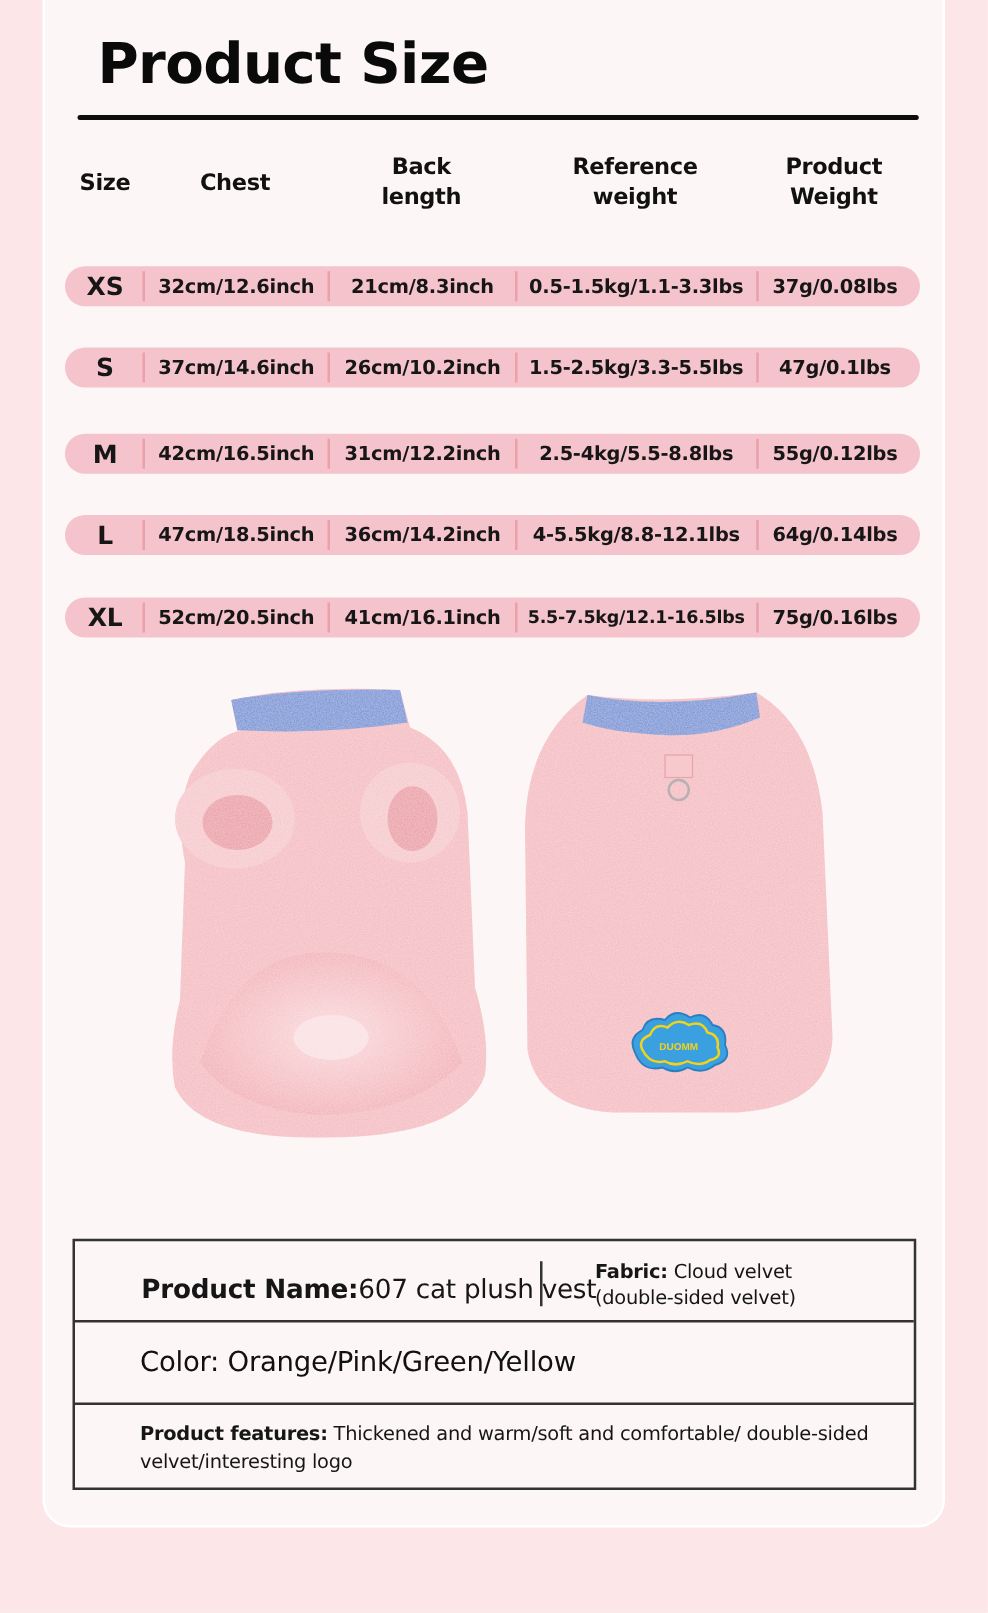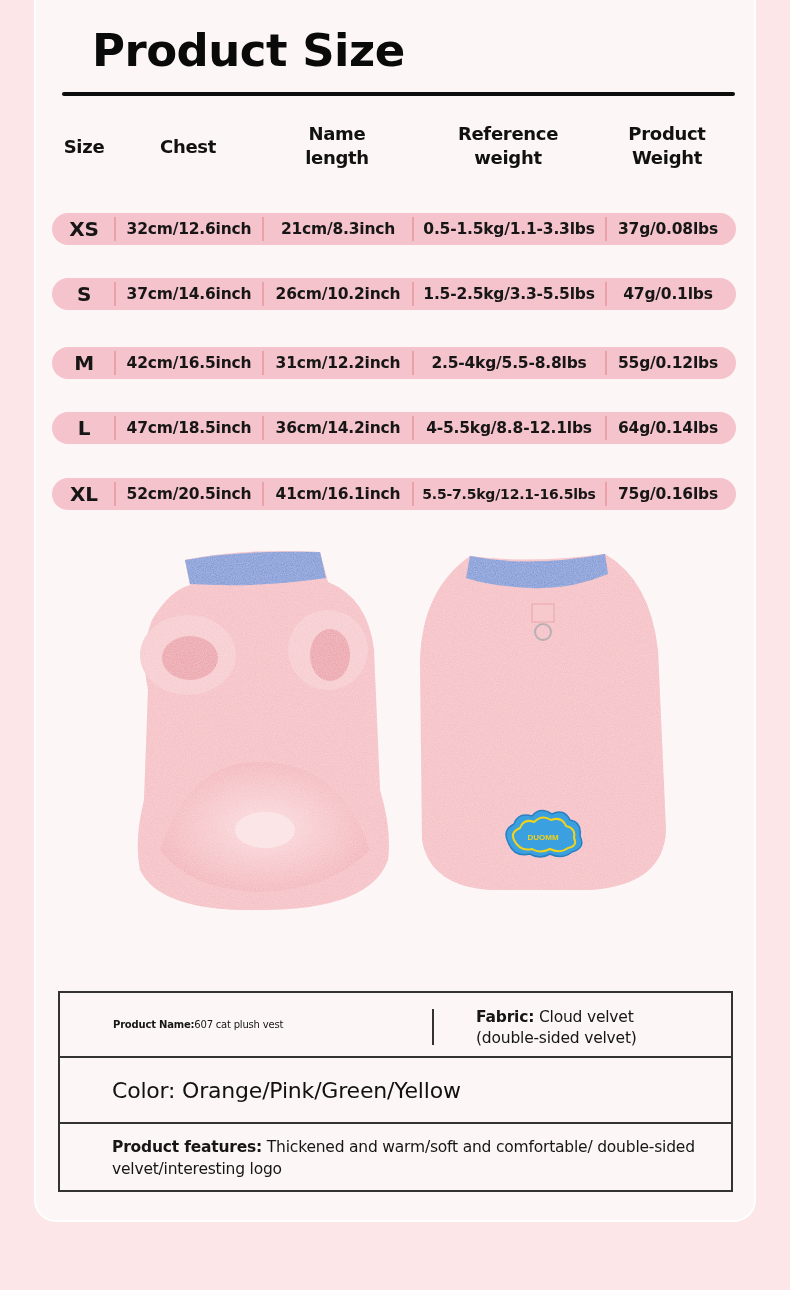--- a/index.html
+++ b/index.html
@@ -6,21 +6,21 @@
     html, body { width: 790px; height: 1290px; background: #fce6e8; overflow: hidden; }
     body { font-family: "DejaVu Sans", "Liberation Sans", sans-serif; color: #111; position: relative; }
 
     .card {
       position: absolute; left: 34px; top: -20px; width: 722px; height: 1242px;
       background: #fdf6f6; border-radius: 0 0 22px 22px;
       border: 2px solid #fff;
     }
 
     .title {
-      position: absolute; left: 92px; top: 24px;
+      position: absolute; left: 78px; top: 24px;
       font-family: "DejaVu Sans", sans-serif; font-weight: bold;
       font-size: 45px; letter-spacing: -0.5px; color: #0a0a0a;
     }
     .title-rule {
       position: absolute; left: 62px; top: 92px; width: 673px; height: 4px;
       background: #0d0d0d; border-radius: 2px;
     }
 
     .thead { position: absolute; top: 122px; left: 52px; width: 684px; height: 50px; }
     .th {
@@ -49,21 +49,21 @@
       position: absolute; left: 58px; top: 991px; width: 675px; height: 201px;
       border: 2px solid #333; background: #fdf6f6;
     }
     .info-row { position: absolute; left: 0; width: 100%; border-bottom: 2px solid #333; }
     .info-row:last-child { border-bottom: none; }
     .lbl { font-weight: bold; }
     .r1 { top: 0; height: 65px; }
     .r2 { top: 65px; height: 66px; }
     .r3 { top: 131px; height: 68px; }
     .pname {
-      position: absolute; left: 53px; top: 26px; font-size: 10px; color: #161616;
+      position: absolute; left: 53px; top: 26px; font-size: 21px; color: #161616;
       letter-spacing: -0.2px; white-space: nowrap;
     }
     .vsep { position: absolute; left: 372px; top: 16px; width: 2px; height: 36px; background: #333; }
     .fabric {
       position: absolute; left: 416px; top: 14px; font-size: 15.5px; line-height: 21px;
       color: #161616; letter-spacing: -0.2px;
     }
     .color-line {
       position: absolute; left: 52px; top: 20px; font-size: 22px; color: #111; letter-spacing: -0.2px;
     }
@@ -77,21 +77,21 @@
 
 <div class="card"></div>
 
 <h1 class="title">Product Size</h1>
 <div class="title-rule"></div>
 
 <div class="thead">
   <div class="th" style="left:0;width:64px;top:13px;">Size</div>
   <div class="th" style="left:62px;width:148px;top:13px;">Chest</div>
   <div class="th" style="left:210px;width:150px;top:0;">
-    <div>Name</div>
+    <div>Back</div>
     <div>length</div>
   </div>
   <div class="th" style="left:553px;width:124px;top:0;">
     <div>Product</div>
     <div>Weight</div>
   </div>
   <div class="th" style="left:360px;width:192px;top:0;">
     <div>Reference</div>
     <div>weight</div>
   </div>

